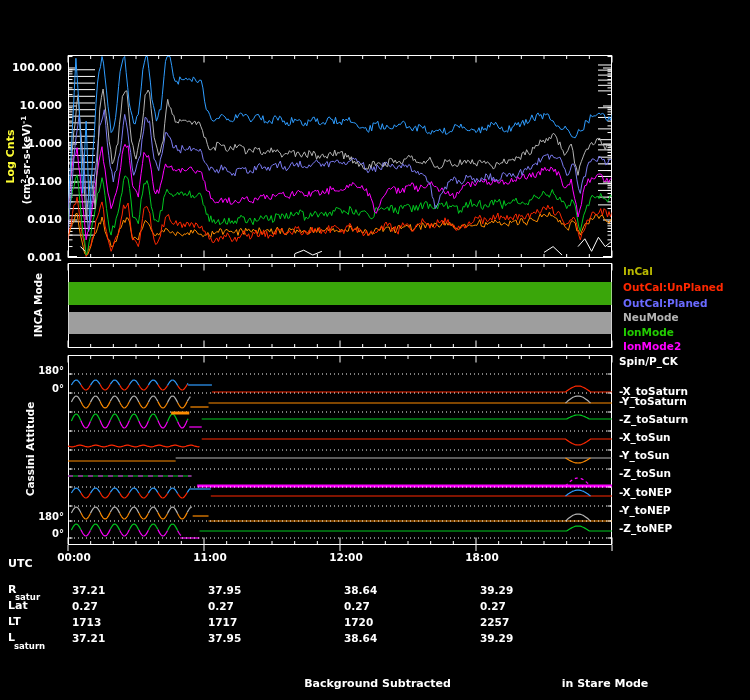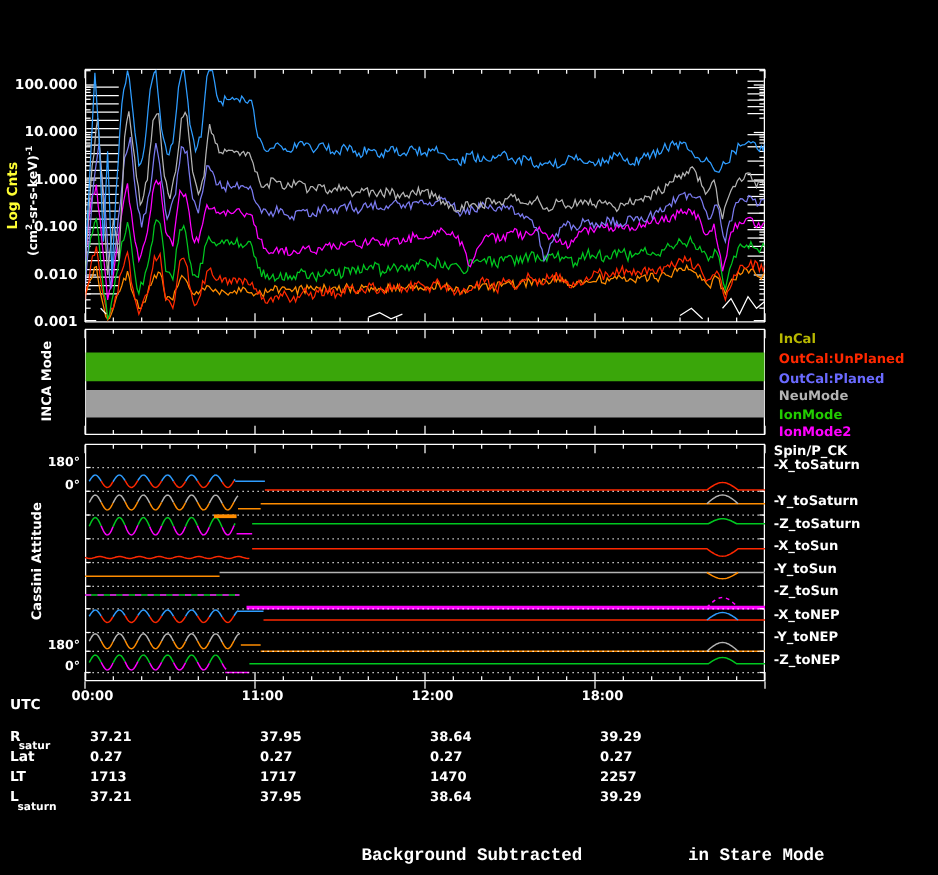--- a/index.html
+++ b/index.html
@@ -11,21 +11,21 @@
   .ytick{width:60px;text-align:right;font-size:11px;font-weight:bold;}
   .leg{font-size:11px;font-weight:bold;line-height:13px;}
   .mleg{font-size:10.5px;font-weight:bold;}
   .attlab{font-size:10.5px;font-weight:bold;color:#fff;}
   .rot{transform:rotate(-90deg);text-align:center;font-weight:bold;}
   .ang{width:30px;text-align:right;font-size:10px;font-weight:bold;}
   .utc{width:50px;text-align:center;font-size:10.5px;font-weight:bold;}
   .cell{width:60px;font-size:10.5px;font-weight:bold;}
   .rowlab{font-size:11px;font-weight:bold;}
   .sub{font-size:8.5px;font-weight:bold;}
-  .foot{font-size:14px;font-weight:bold;text-align:center;font-family:Liberation Mono, monospace;}
+  .foot{font-size:11px;font-weight:bold;text-align:center;}
   sup.u{font-size:7px;}
   svg{position:absolute;left:0;top:0;}
 </style>
 </head>
 <body>
 
 <div id="page">
 
 
   <svg id="canvas" width="750" height="700">
@@ -432,21 +432,21 @@
   <div class="abs mleg" style="left: 623px; top: 311px; color: rgb(180, 180, 180);">NeuMode</div>
   <div class="abs mleg" style="left: 623px; top: 326px; color: rgb(34, 204, 0);">IonMode</div>
   <div class="abs mleg" style="left: 623px; top: 340px; color: rgb(255, 0, 255);">IonMode2</div>
 
   <div class="abs ang" style="left:34px;top:365px;">180°</div>
   <div class="abs ang" style="left:34px;top:383px;">0°</div>
   <div class="abs ang" style="left:34px;top:511px;">180°</div>
   <div class="abs ang" style="left:34px;top:528px;">0°</div>
 
   <div class="abs attlab" style="left:619px;top:355px;">Spin/P_CK</div>
-  <div class="abs attlab" style="left:619px;top:366px;">-X_toSaturn</div>
+  <div class="abs attlab" style="left:619px;top:385px;">-X_toSaturn</div>
   <div class="abs attlab" style="left:619px;top:395px;">-Y_toSaturn</div>
   <div class="abs attlab" style="left:619px;top:413px;">-Z_toSaturn</div>
   <div class="abs attlab" style="left:619px;top:431px;">-X_toSun</div>
   <div class="abs attlab" style="left:619px;top:449px;">-Y_toSun</div>
   <div class="abs attlab" style="left:619px;top:467px;">-Z_toSun</div>
   <div class="abs attlab" style="left:619px;top:486px;">-X_toNEP</div>
   <div class="abs attlab" style="left:619px;top:504px;">-Y_toNEP</div>
   <div class="abs attlab" style="left:619px;top:522px;">-Z_toNEP</div>
 
   <div class="abs rowlab" style="left:8px;top:557px;">UTC</div>
@@ -465,21 +465,21 @@
   <div class="abs cell" style="left:72px;top:584px;">37.21</div>
   <div class="abs cell" style="left:208px;top:584px;">37.95</div>
   <div class="abs cell" style="left:344px;top:584px;">38.64</div>
   <div class="abs cell" style="left:480px;top:584px;">39.29</div>
   <div class="abs cell" style="left:72px;top:600px;">0.27</div>
   <div class="abs cell" style="left:208px;top:600px;">0.27</div>
   <div class="abs cell" style="left:344px;top:600px;">0.27</div>
   <div class="abs cell" style="left:480px;top:600px;">0.27</div>
   <div class="abs cell" style="left:72px;top:616px;">1713</div>
   <div class="abs cell" style="left:208px;top:616px;">1717</div>
-  <div class="abs cell" style="left:344px;top:616px;">1470</div>
+  <div class="abs cell" style="left:344px;top:616px;">1720</div>
   <div class="abs cell" style="left:480px;top:616px;">2257</div>
   <div class="abs cell" style="left:72px;top:632px;">37.21</div>
   <div class="abs cell" style="left:208px;top:632px;">37.95</div>
   <div class="abs cell" style="left:344px;top:632px;">38.64</div>
   <div class="abs cell" style="left:480px;top:632px;">39.29</div>
 
   <div class="abs foot" style="left:280px;top:677px;width:195px;">Background Subtracted</div>
   <div class="abs foot" style="left:550px;top:677px;width:110px;">in Stare Mode</div>
 
 </div>

